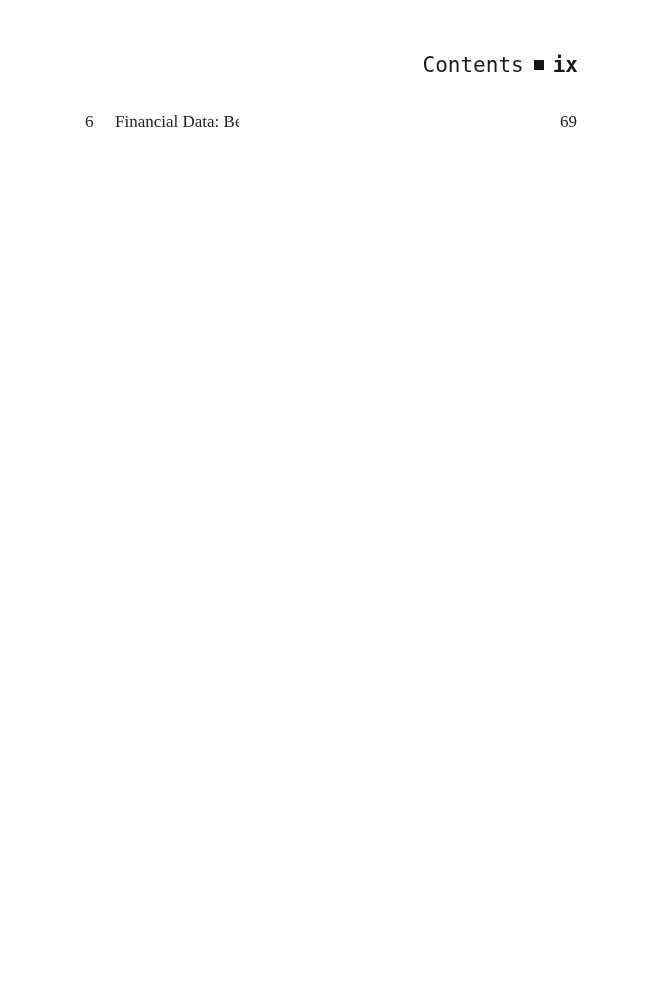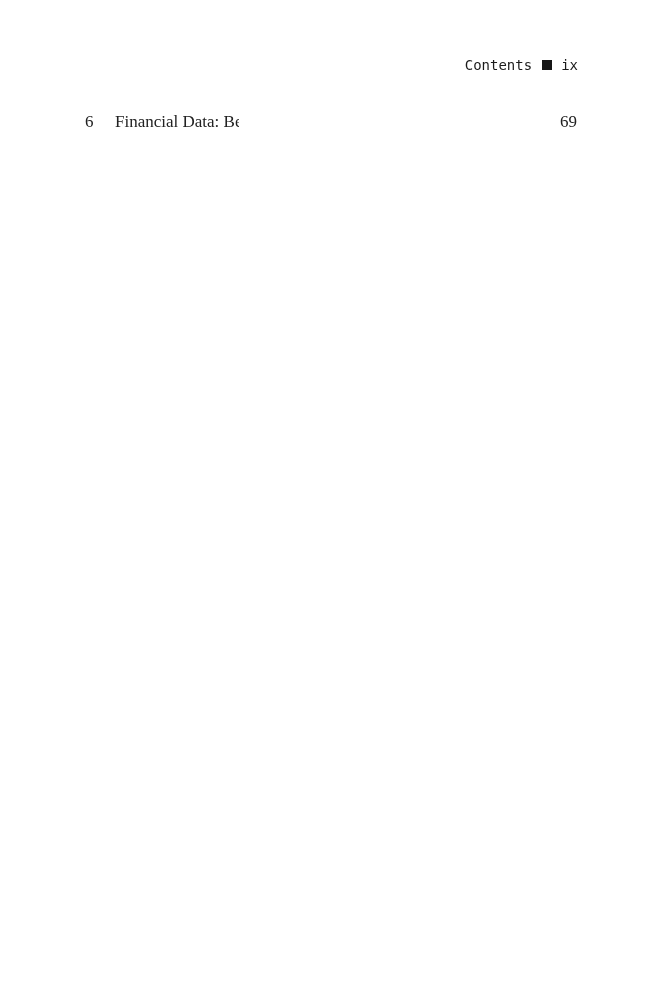--- a/index.html
+++ b/index.html
@@ -15,39 +15,39 @@
     font-family: "Liberation Serif", "DejaVu Serif", serif;
     color: #212121;
     overflow: hidden;
   }
   
   .running-head {
     position: absolute;
     top: 56px;
     right: 68px;
     font-family: "DejaVu Sans Mono", "Liberation Mono", monospace;
-    font-size: 14px;
+    font-size: 21px;
     line-height: 18px;
     color: #1b1b1b;
     display: flex;
     align-items: center;
     white-space: nowrap;
   }
   .running-head .head-title {
     font-weight: 400;
   }
   .running-head .square {
     display: inline-block;
     width: 10px;
     height: 10px;
     background: #161616;
     margin: 0 9px 0 10px;
   }
   .running-head .head-page {
-    font-weight: 400;
+    font-weight: 700;
   }
   
   .toc {
     position: absolute;
     top: 110px;
     left: 85px;
     width: 492px;
     font-size: 17px;
     line-height: 23.7px;
   }

